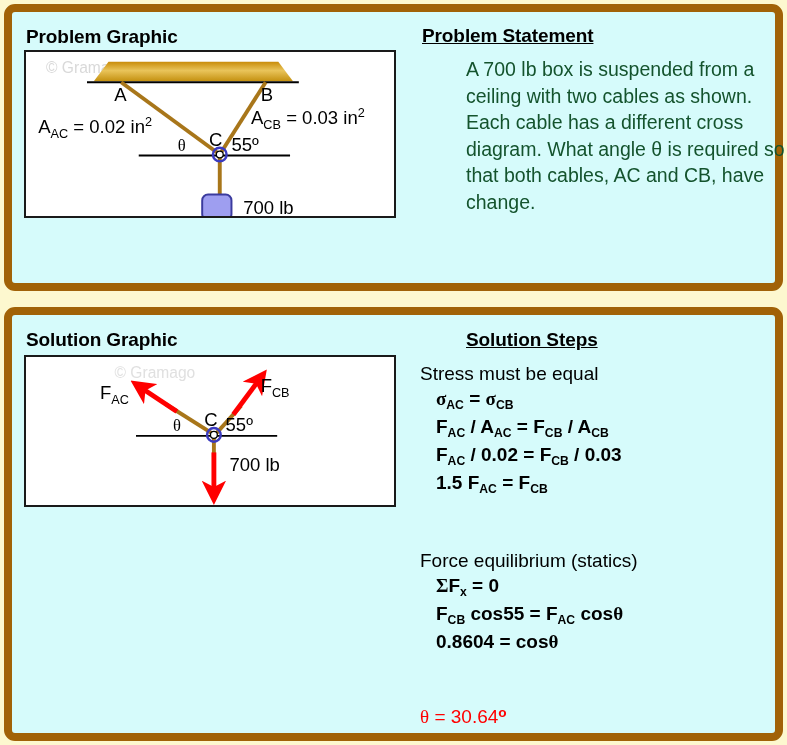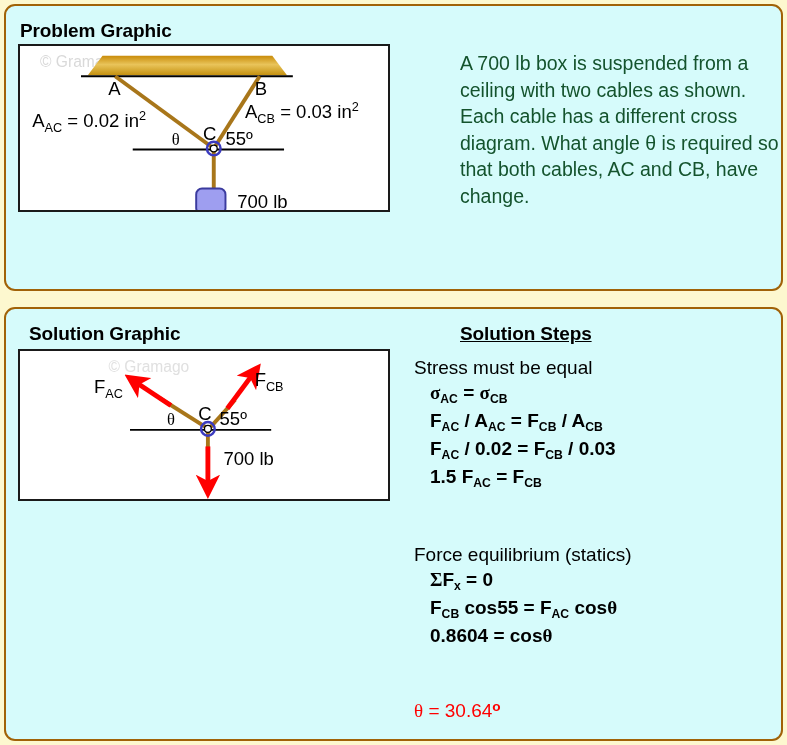--- a/index.html
+++ b/index.html
@@ -11,40 +11,40 @@
     height: 745px;
     background: #fdf8cf;
     font-family: "Liberation Sans", sans-serif;
     overflow: hidden;
     position: relative;
   }
 
   .panel {
     position: absolute;
     background: #d6fbfb;
-    border: 2px solid #a16207;
+    border: 8px solid #a16207;
     border-radius: 11px;
     box-sizing: border-box;
   }
   #problem-panel { left: 4px;  top: 4px;   width: 779px; height: 287px; }
   #solution-panel { left: 4px; top: 307px; width: 779px; height: 434px; }
 
   .panel-heading {
     position: absolute;
     font-size: 19px;
     font-weight: bold;
     color: #000;
     letter-spacing: -0.1px;
     white-space: nowrap;
   }
   .panel-heading.underlined { text-decoration: underline; }
 
   #problem-graphic-heading  { left: 14px;  top: 14px; }
   #problem-statement-heading{ left: 410px; top: 13px; }
-  #solution-graphic-heading { left: 23px;  top: 14px; }
+  #solution-graphic-heading { left: 14px;  top: 14px; }
   #solution-steps-heading   { left: 410px; top: 14px; margin-left: 44px; }
 
   .figure-box {
     position: absolute;
     background: #ffffff;
     border: 2px solid #1a1a1a;
     box-sizing: border-box;
     overflow: hidden;
   }
   #problem-figure  { left: 12px; top: 38px; width: 372px; height: 168px; }
@@ -132,20 +132,21 @@
       <text x="208" y="101" font-family="Liberation Sans, sans-serif" font-size="19" fill="#000">55º</text>
 
       <text x="10" y="83" font-family="Liberation Sans, sans-serif" font-size="19" fill="#000">A<tspan font-size="13" dy="5">AC</tspan><tspan font-size="19" dy="-5"> = 0.02 in</tspan><tspan font-size="13" dy="-7">2</tspan></text>
 
       <text x="228" y="74" font-family="Liberation Sans, sans-serif" font-size="19" fill="#000">A<tspan font-size="13" dy="5">CB</tspan><tspan font-size="19" dy="-5"> = 0.03 in</tspan><tspan font-size="13" dy="-7">2</tspan></text>
 
       <text x="220" y="166" font-family="Liberation Sans, sans-serif" font-size="19" fill="#000">700 lb</text>
     </svg>
   </div>
 
+  <div class="panel-heading underlined" id="problem-statement-heading">Problem Statement</div>
 
   <div class="statement-text">
     <div>A 700 lb box is suspended from a</div>
     <div>ceiling with two cables as shown.</div>
     <div>Each cable has a different cross</div>
     <div>diagram. What angle θ is required so</div>
     <div>that both cables, AC and CB, have</div>
     <div>change.</div>
   </div>
 </div>

